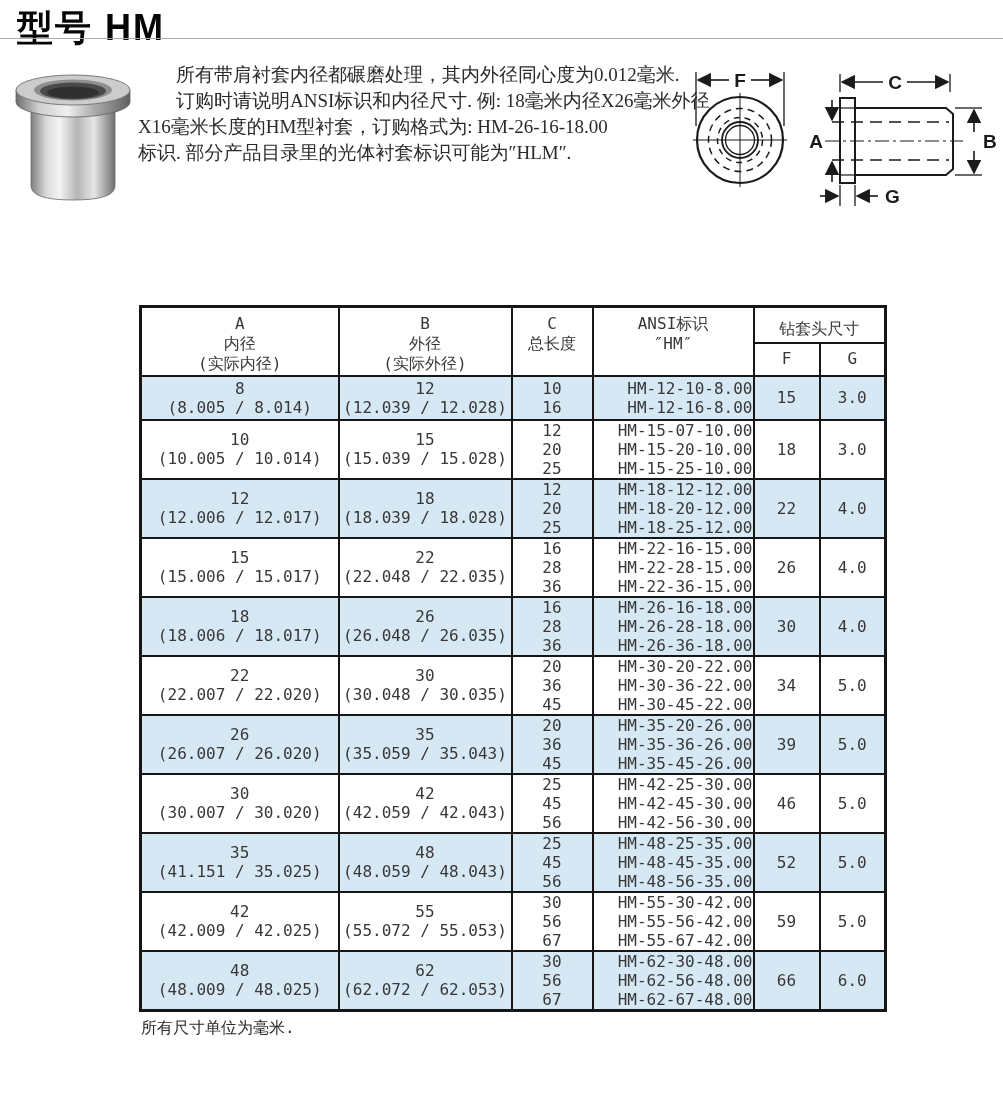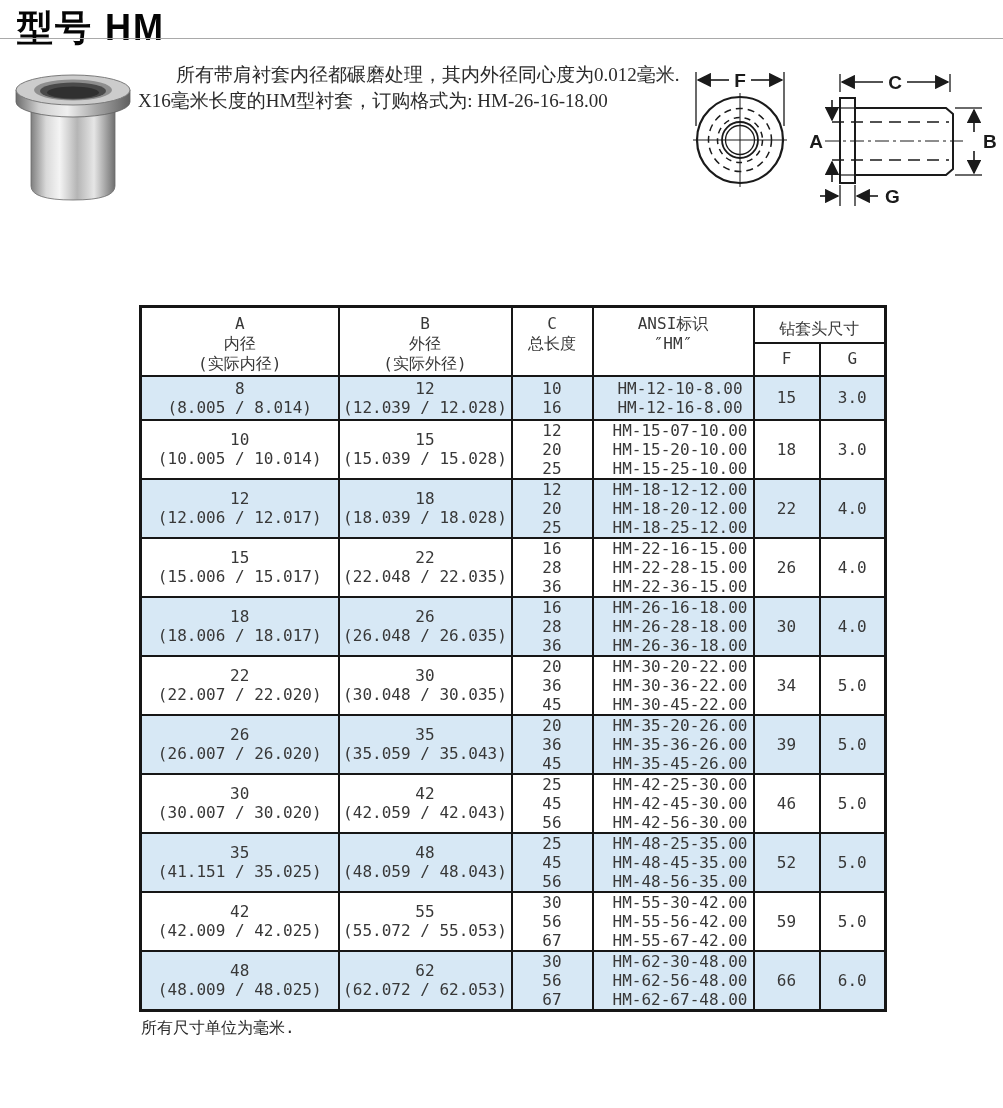--- a/index.html
+++ b/index.html
@@ -21,21 +21,21 @@
   .spec-table th,.spec-table td{border:2px solid #161616;padding:0;margin:0;}
   .spec-table{border:3px solid #161616;}
   .spec-table th{font-weight:normal;font-size:16px;line-height:20px;vertical-align:top;padding-top:6px;}
   .spec-table thead tr.sub th{vertical-align:middle;padding-top:0;}
   .spec-table thead tr:nth-child(1){height:36px;}
   .spec-table thead tr:nth-child(2){height:33px;}
   .spec-table td{font-size:16px;line-height:19px;text-align:center;vertical-align:middle;}
   .spec-table tbody tr{height:58px;}
   .spec-table tbody tr:first-child{height:44px;}
   .spec-table tbody tr.hl td{background:#d7e8f5;}
-  .spec-table td.c-ansi{text-align:center;padding-left:14px;}
+  .spec-table td.c-ansi{text-align:right;padding-left:14px;}
   .note{position:absolute;left:141px;top:1018px;font-size:16px;color:#2a2a2a;}
 
   svg text{font-family:"Liberation Sans",sans-serif;font-size:19px;font-weight:600;fill:#1a1a1a;}
 </style>
 </head>
 <body>
 
 <div class="page">
 
   <div class="page-title">型号 HM</div>
@@ -62,21 +62,23 @@
     <path d="M18,46 L18,126 Q18,140 60,140 Q102,140 102,126 L102,46 Z" fill="url(#met)" stroke="#6a6a6a" stroke-width="0.8"></path>
     <path d="M3,30 L3,42 A57,15 0 0 0 117,42 L117,30 Z" fill="url(#metf)" stroke="#5f5f5f" stroke-width="0.8"></path>
     <ellipse cx="60" cy="30" rx="57" ry="15" fill="#cccccc" stroke="#7a7a7a" stroke-width="1"></ellipse>
     <ellipse cx="60" cy="30" rx="39" ry="10.5" fill="#8e8e8e"></ellipse>
     <ellipse cx="60" cy="31" rx="33" ry="8.5" fill="#4a4a4a"></ellipse>
     <ellipse cx="60" cy="32.5" rx="26" ry="6" fill="#303030"></ellipse>
   </svg>
 
   <div class="intro">
     <div class="line indent">所有带肩衬套内径都碾磨处理，其内外径同心度为0.012毫米.</div>
+    <div class="line indent">订购时请说明ANSI标识和内径尺寸. 例: 18毫米内径X26毫米外径</div>
     <div class="line">X16毫米长度的HM型衬套，订购格式为: HM-26-16-18.00</div>
+    <div class="line">标识. 部分产品目录里的光体衬套标识可能为″HLM″.</div>
   </div>
 
   <svg class="diagrams" width="318" height="175" viewBox="0 0 318 175">
     <defs>
       <marker id="arr" viewBox="0 0 10 10" refX="9" refY="5" markerWidth="9" markerHeight="9" orient="auto-start-reverse">
         <path d="M0,0 L10,5 L0,10 Z" fill="#1a1a1a"></path>
       </marker>
     </defs>
     <g stroke="#1a1a1a" fill="none">
 

